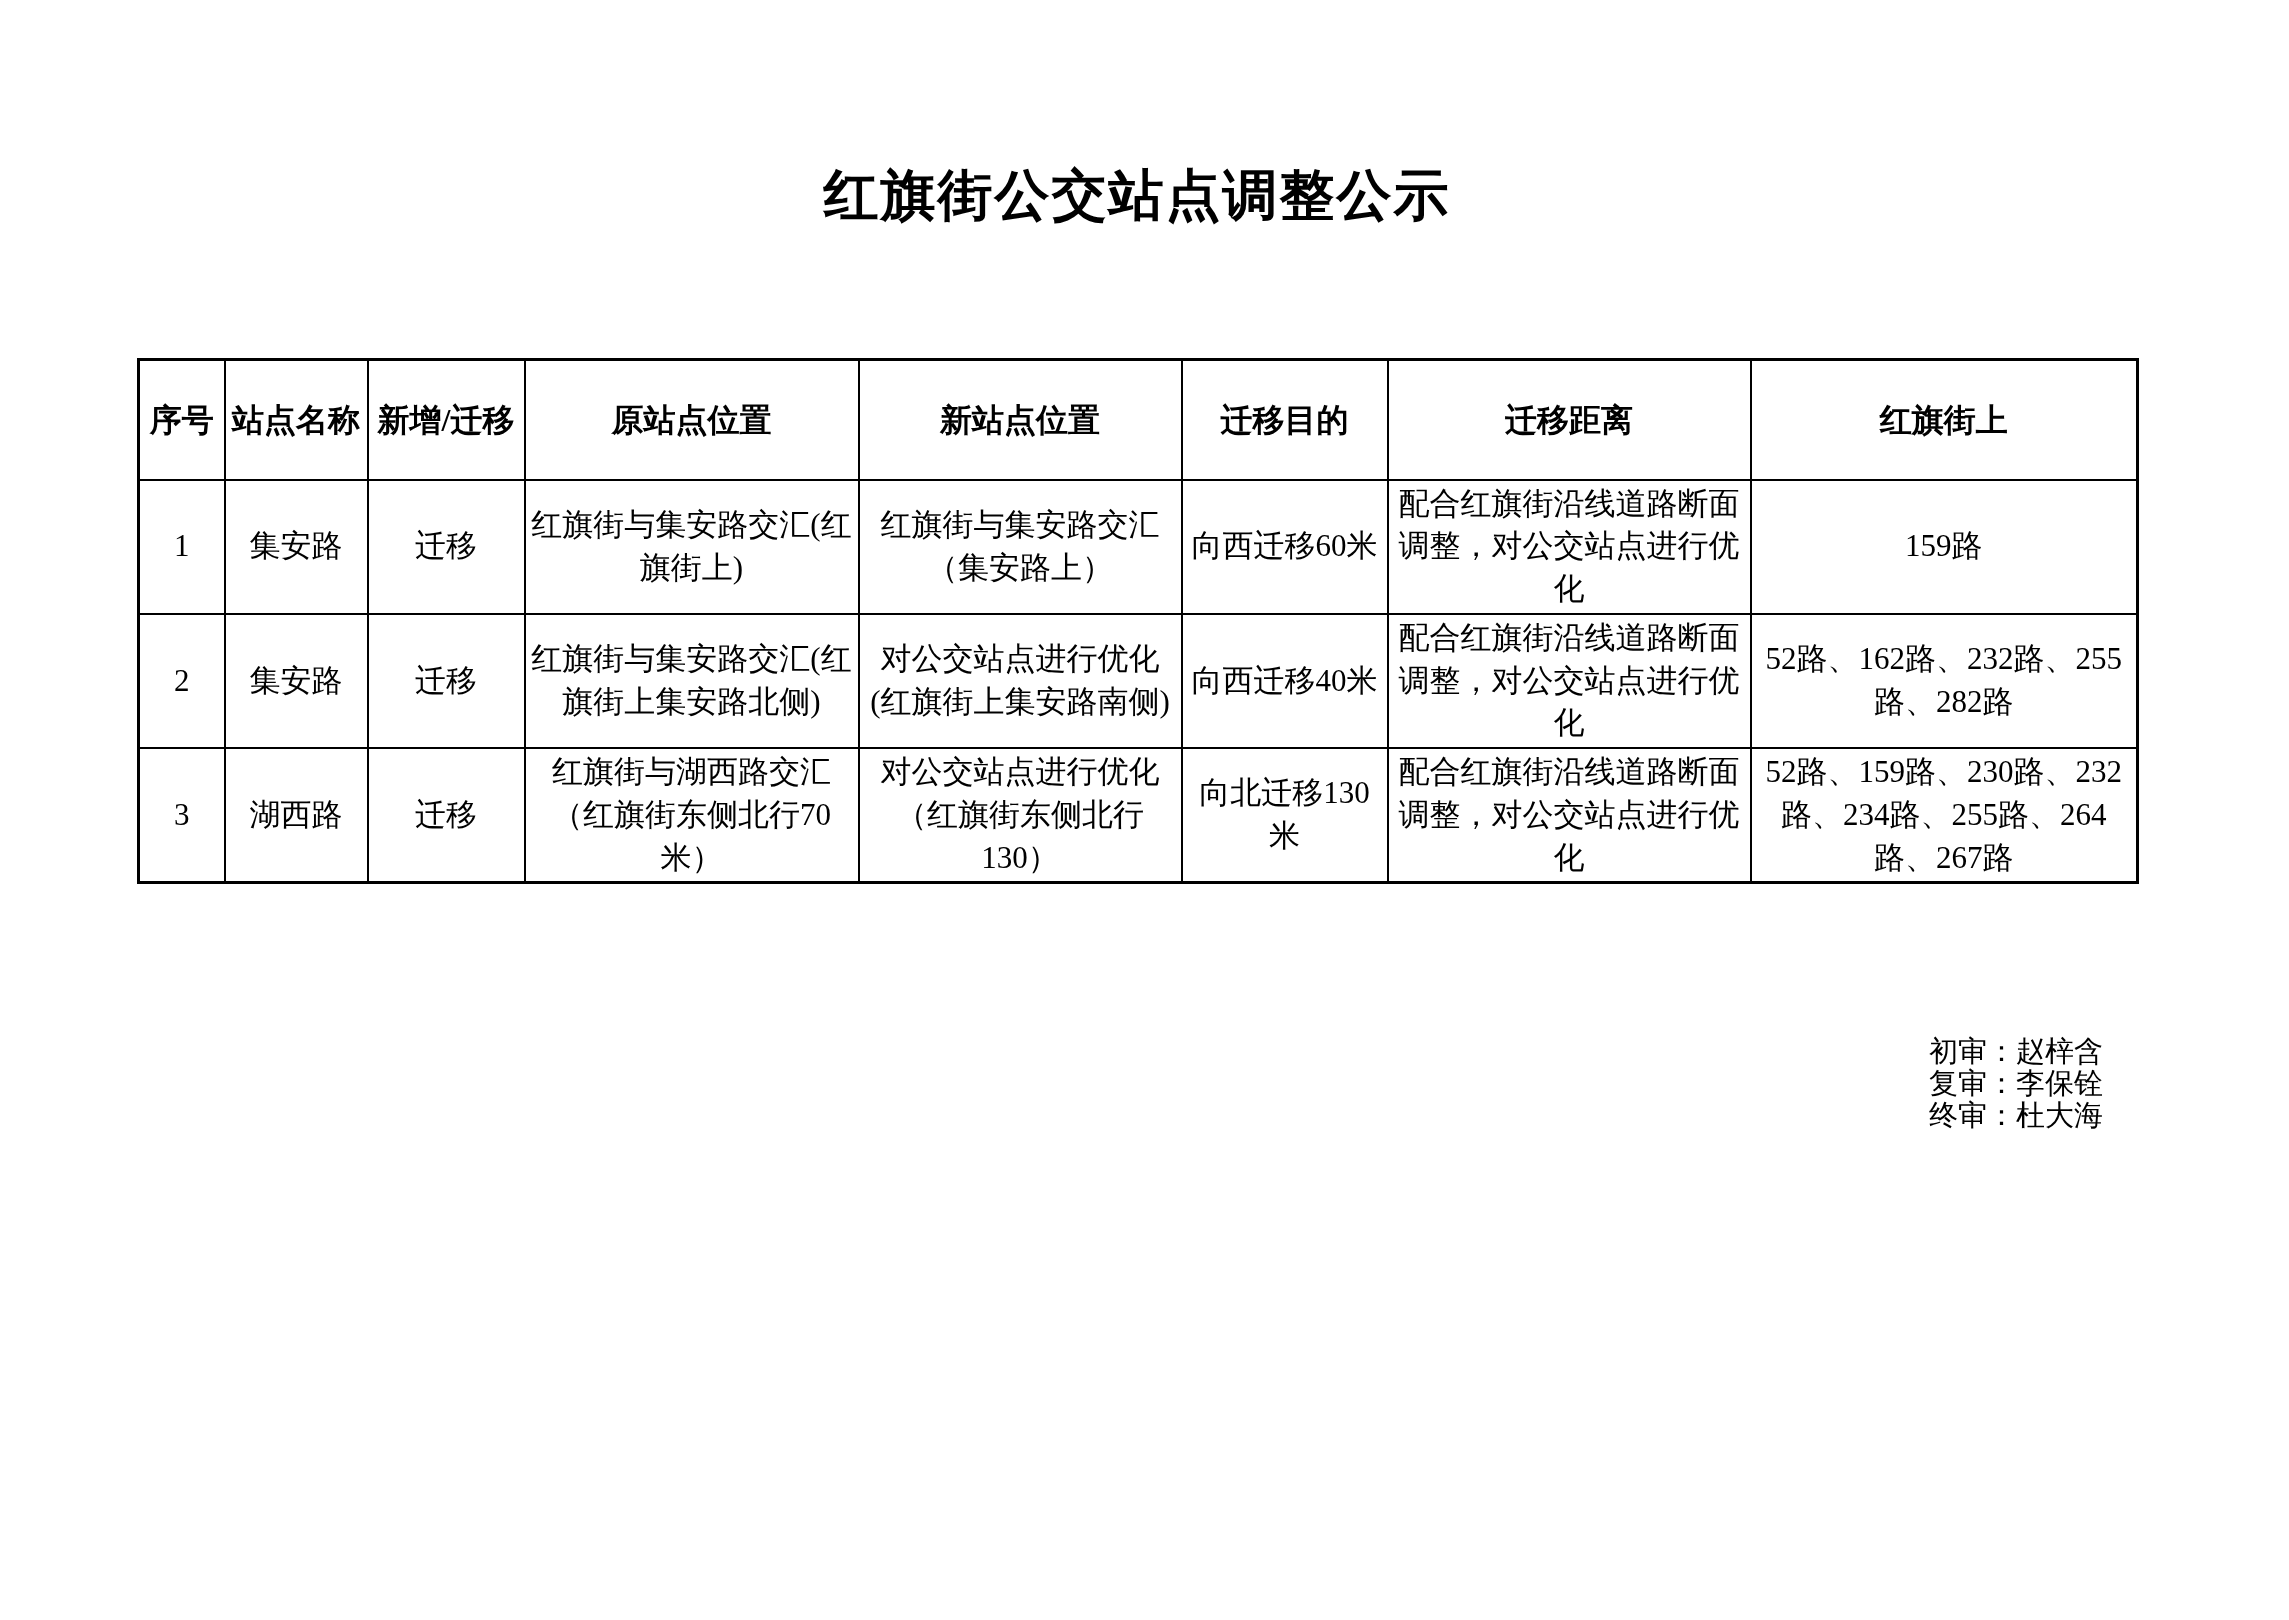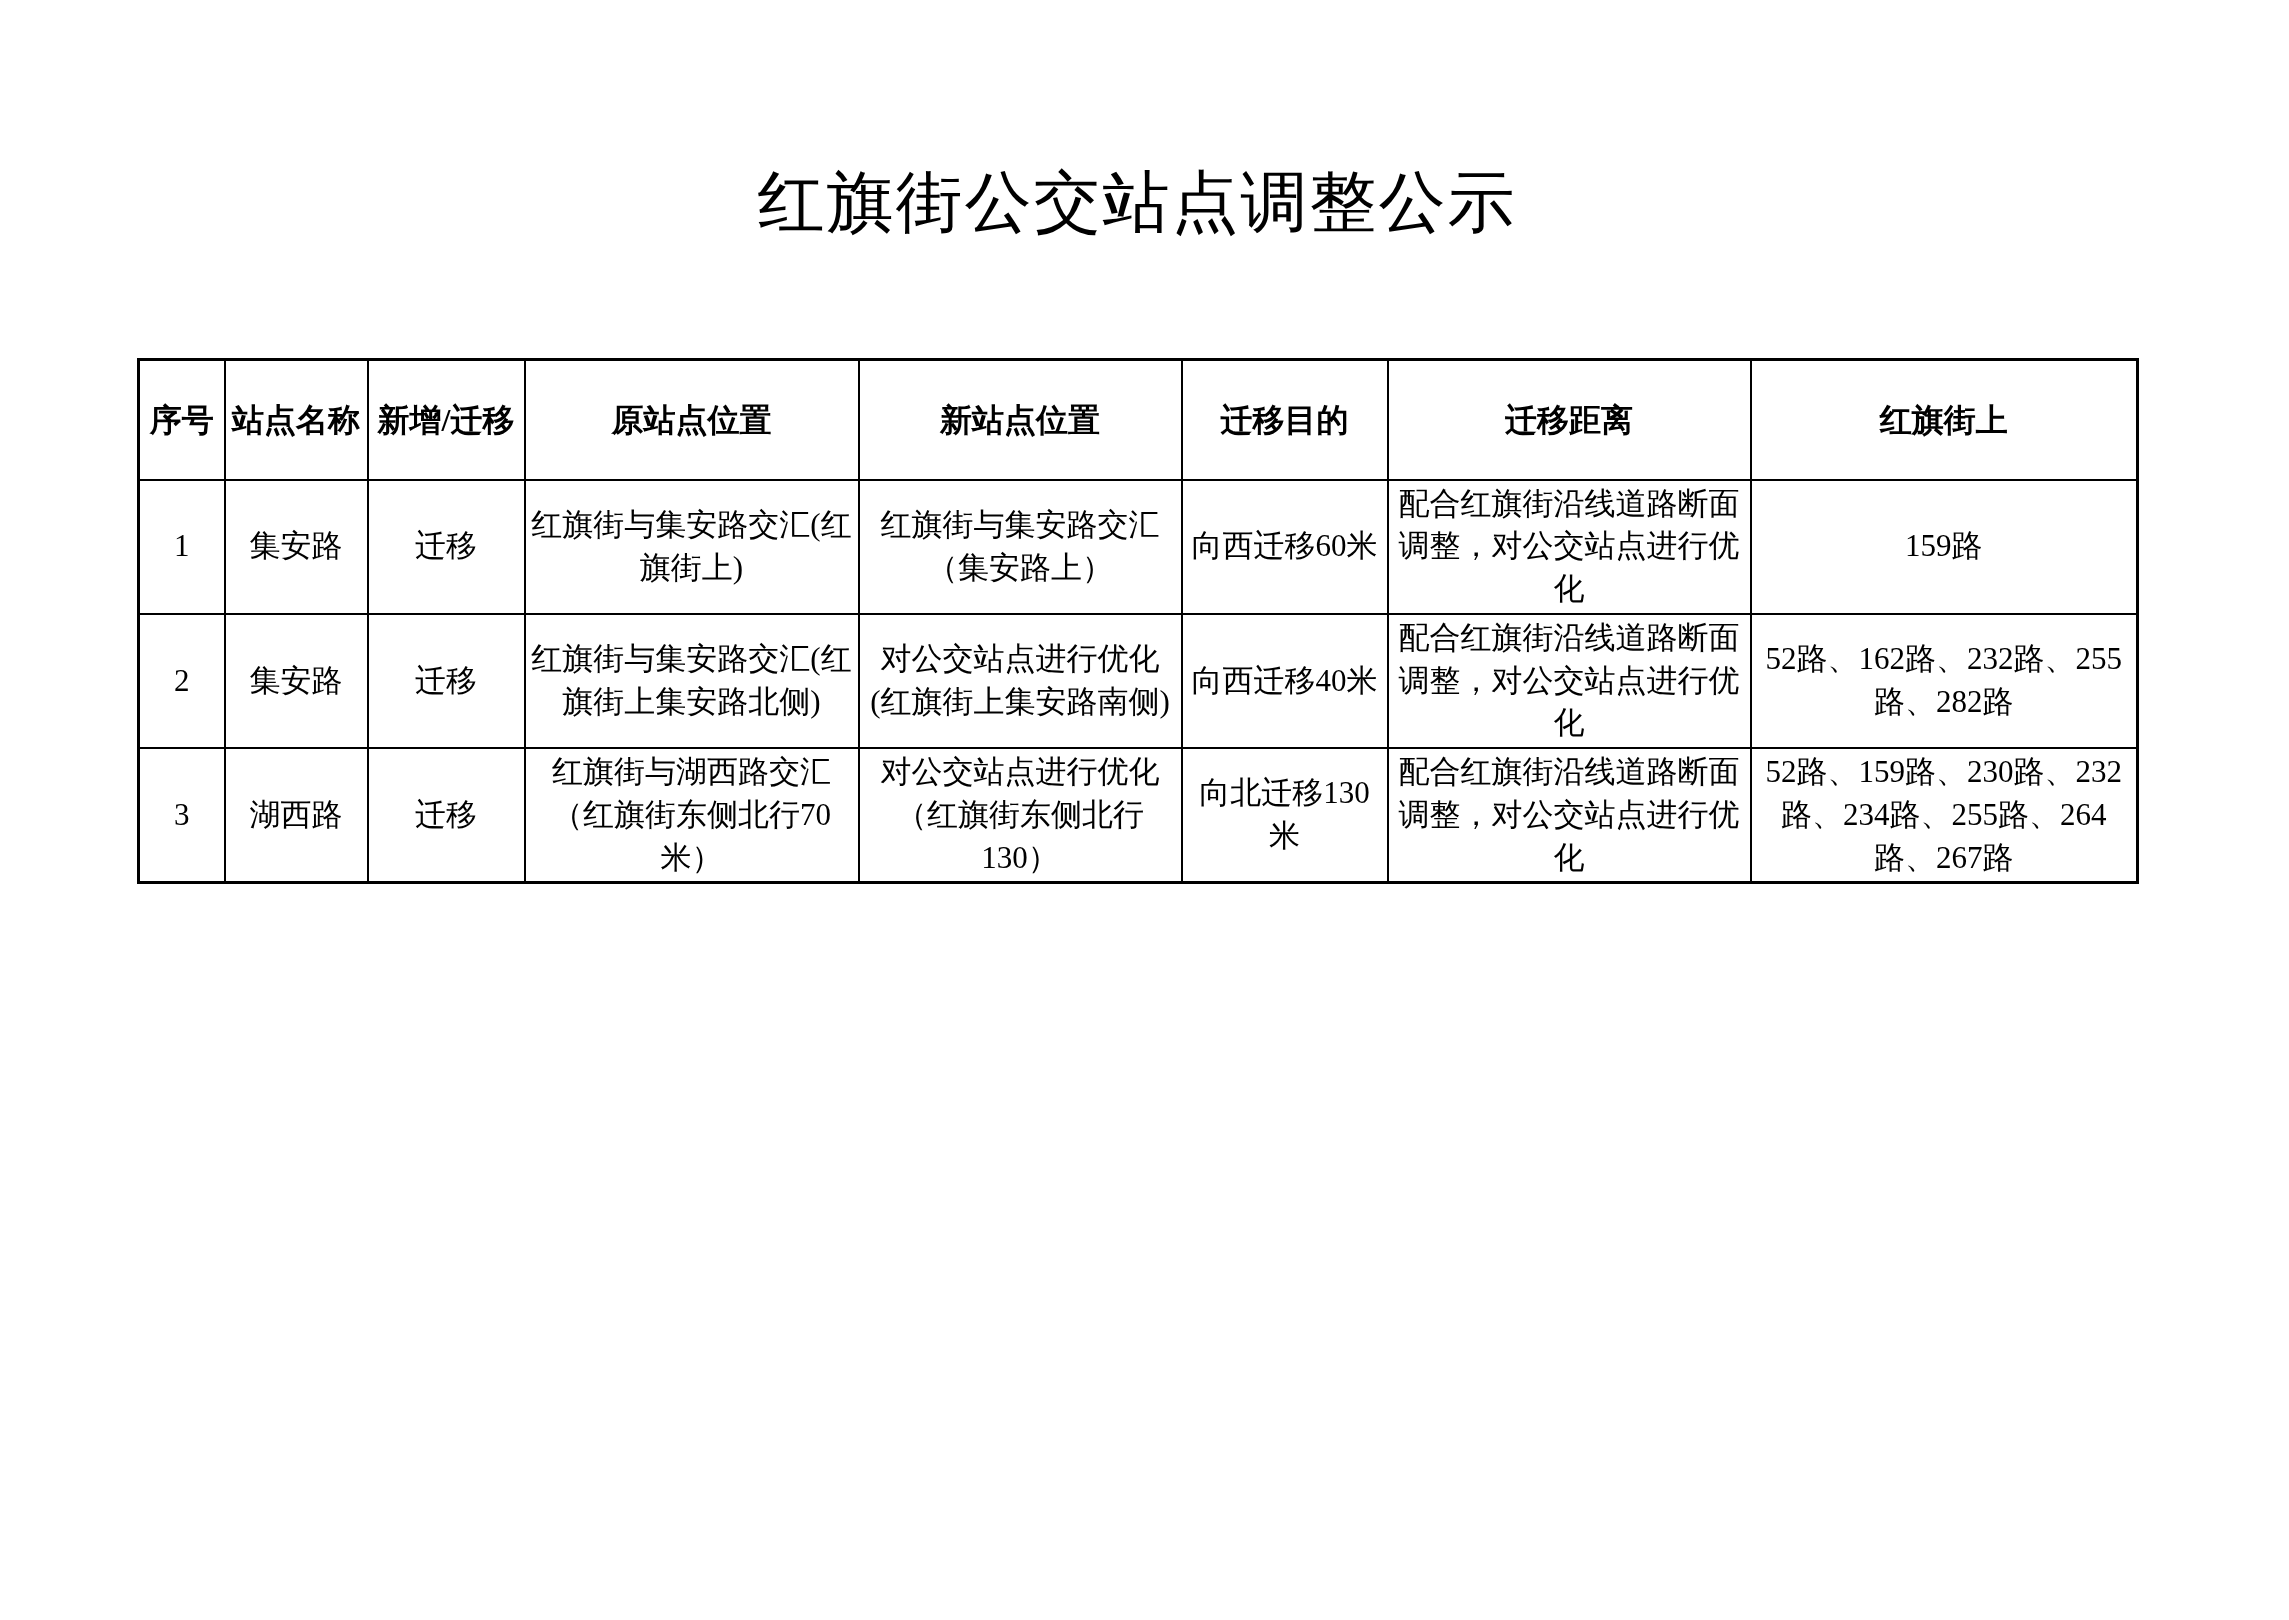--- a/index.html
+++ b/index.html
@@ -16,22 +16,22 @@
     font-family: "Liberation Serif", "DejaVu Serif", serif;
     overflow: hidden;
   }
   .doc-title {
     position: absolute;
     left: 137px;
     top: 165px;
     width: 2000px;
     text-align: center;
     font-family: "Liberation Sans", "DejaVu Sans", sans-serif;
-    font-weight: normal;
-    font-size: 67px;
+    font-weight: bold;
+    font-size: 55px;
     line-height: 1.1;
     letter-spacing: 2px;
     white-space: nowrap;
   }
   table.notice-table {
     position: absolute;
     left: 137px;
     top: 312px;
     width: 2000px;
     border-collapse: collapse;
@@ -132,15 +132,20 @@
           <td>迁移</td>
           <td>红旗街与湖西路交汇（红旗街东侧北行70米）</td>
           <td>对公交站点进行优化（红旗街东侧北行130）</td>
           <td>向北迁移130米</td>
           <td>配合红旗街沿线道路断面调整，对公交站点进行优化</td>
           <td>52路、159路、230路、232路、234路、255路、264路、267路</td>
         </tr>
       </tbody>
   </table>
 
+  <div class="signoff">
+    <div>初审：赵梓含</div>
+    <div>复审：李保铨</div>
+    <div>终审：杜大海</div>
+  </div>
 
 </div>
 
 
 </body></html>

